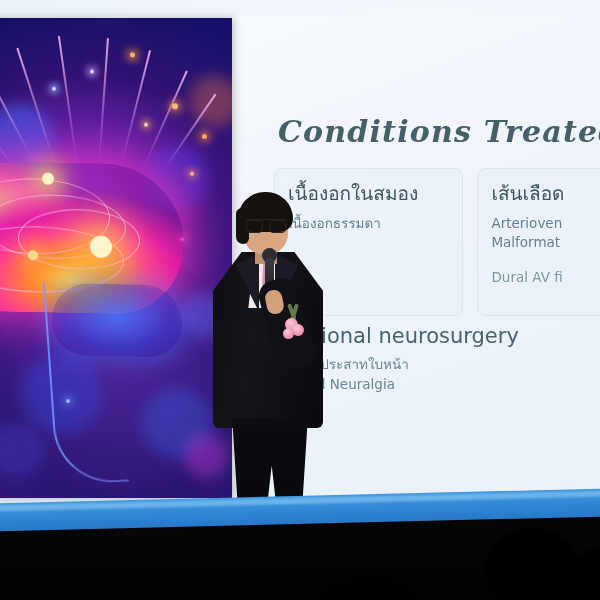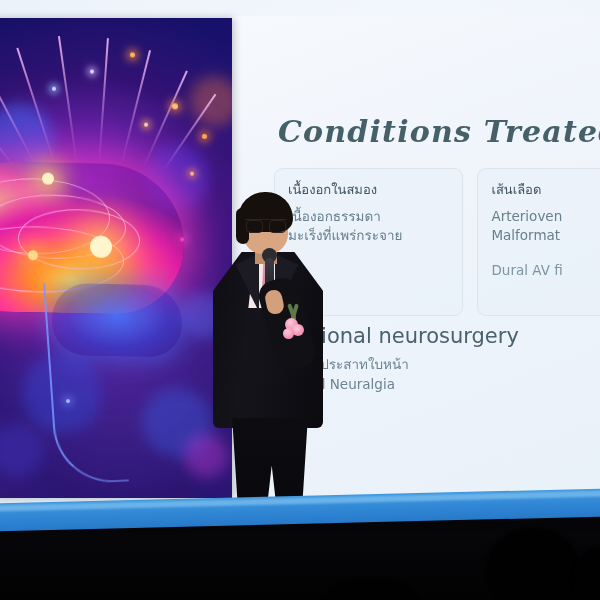--- a/index.html
+++ b/index.html
@@ -62,21 +62,21 @@
     background: rgba(232, 241, 248, 0.62);
     border-radius: 9px;
     box-shadow: 0 0 0 1px rgba(205, 219, 231, 0.55) inset;
     padding: 14px 12px 10px 14px;
     box-sizing: border-box;
   }
   .card.col-1 { width: 214px; }
   .card.col-2 { width: 190px; }
 
   .card-head {
-    font-size: 13px;
+    font-size: 19px;
     line-height: 1.22;
     color: #3E5561;
     font-weight: 400;
     white-space: nowrap;
   }
   .card-sub {
     margin-top: 9px;
     font-size: 13.5px;
     line-height: 1.42;
     color: #66808D;
@@ -319,21 +319,20 @@
   <div class="slide">
 
     <div class="slide-title">Conditions Treated</div>
 
     <div class="card-row">
 
       <div class="card col-1">
         <div class="card-head">เนื้องอกในสมอง</div>
         <div class="card-sub">
           <span class="ln">เนื้องอกธรรมดา</span>
-          <span class="ln">มะเร็งที่แพร่กระจาย</span>
         </div>
       </div>
 
       <div class="card col-2">
         <div class="card-head">เส้นเลือด</div>
         <div class="card-sub">
           <span class="ln">Arterioven</span>
           <span class="ln">Malformat</span>
         </div>
         <div class="card-extra">Dural AV fi</div>

